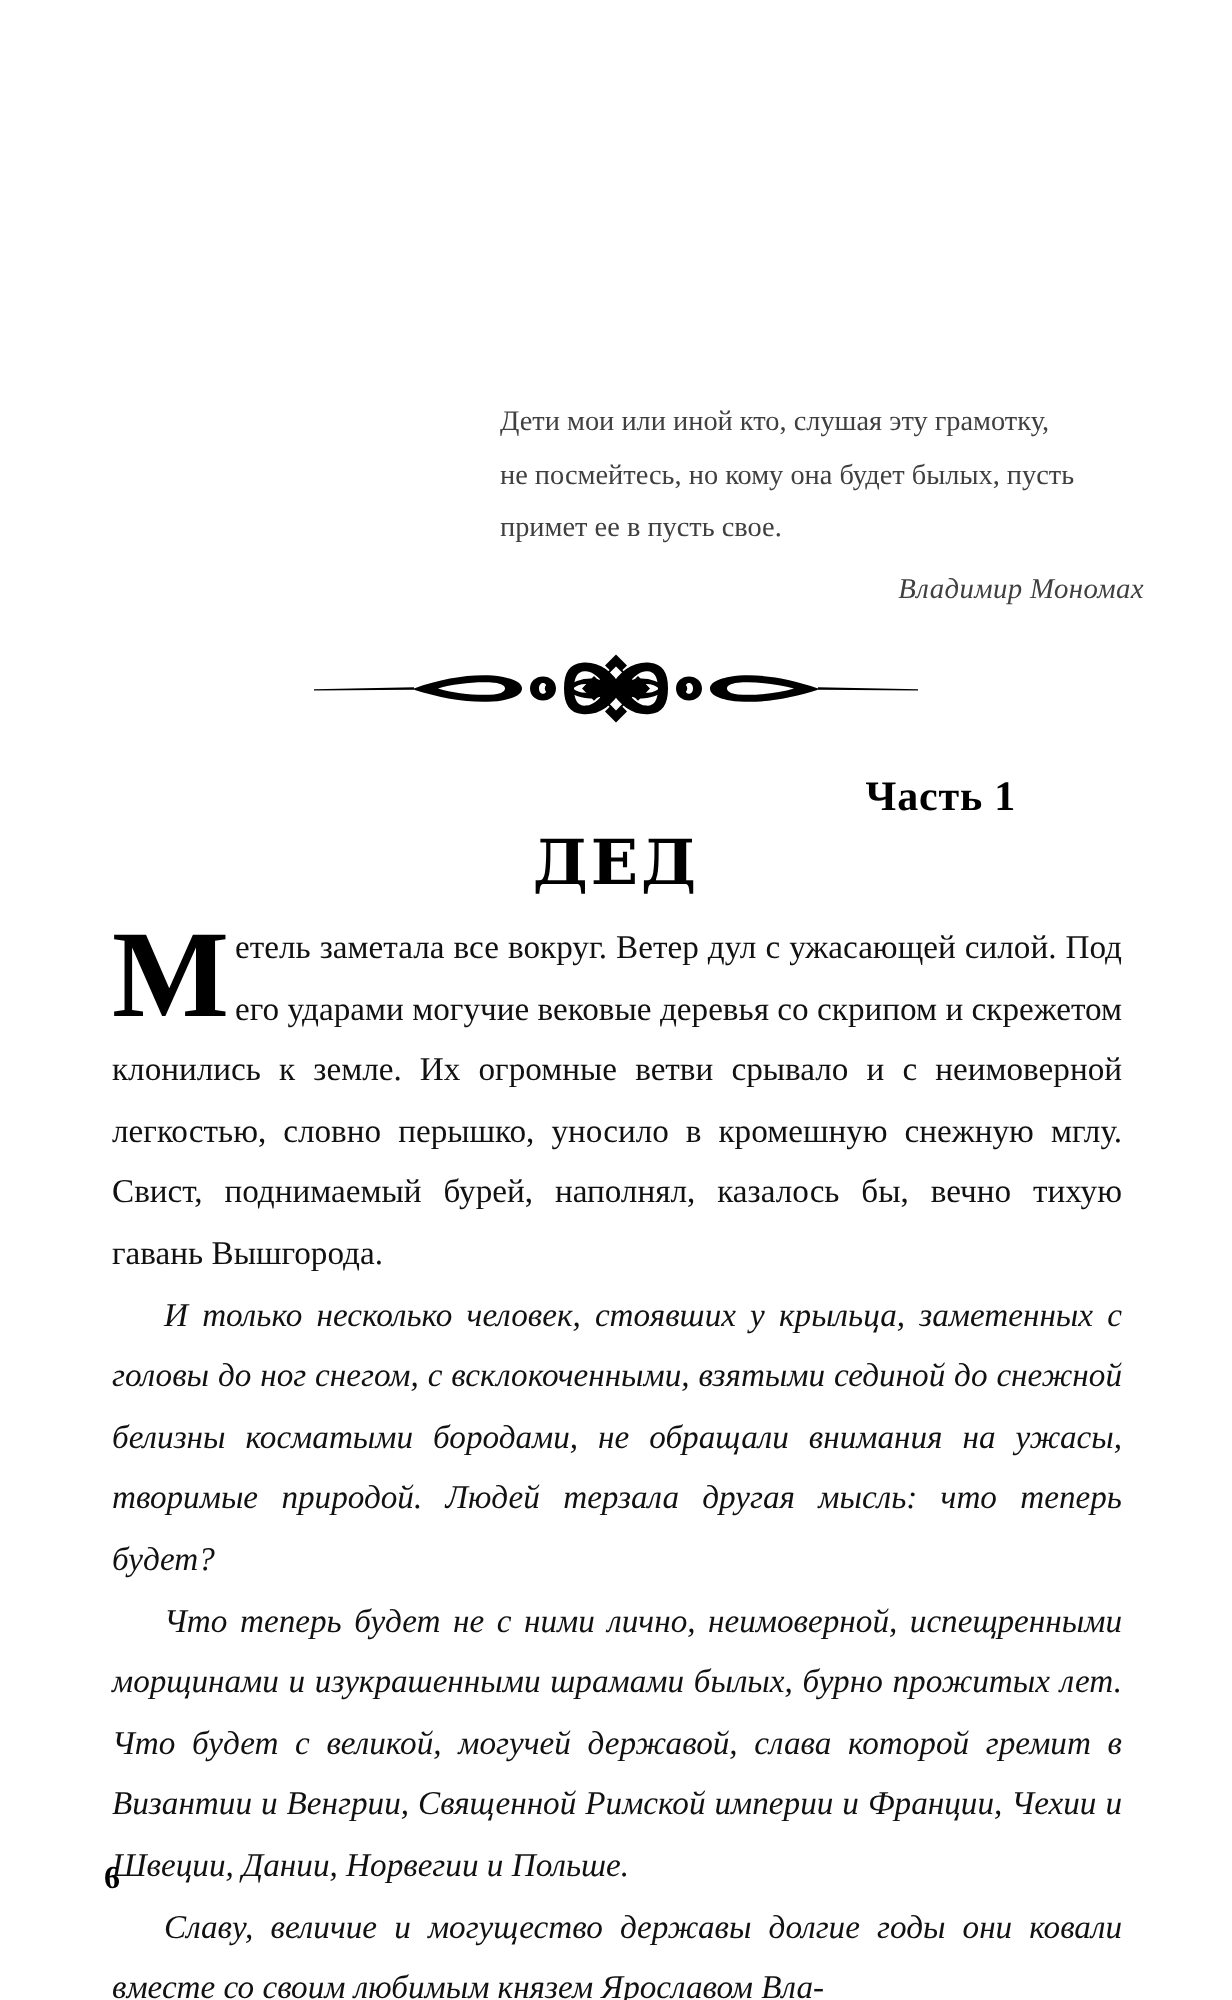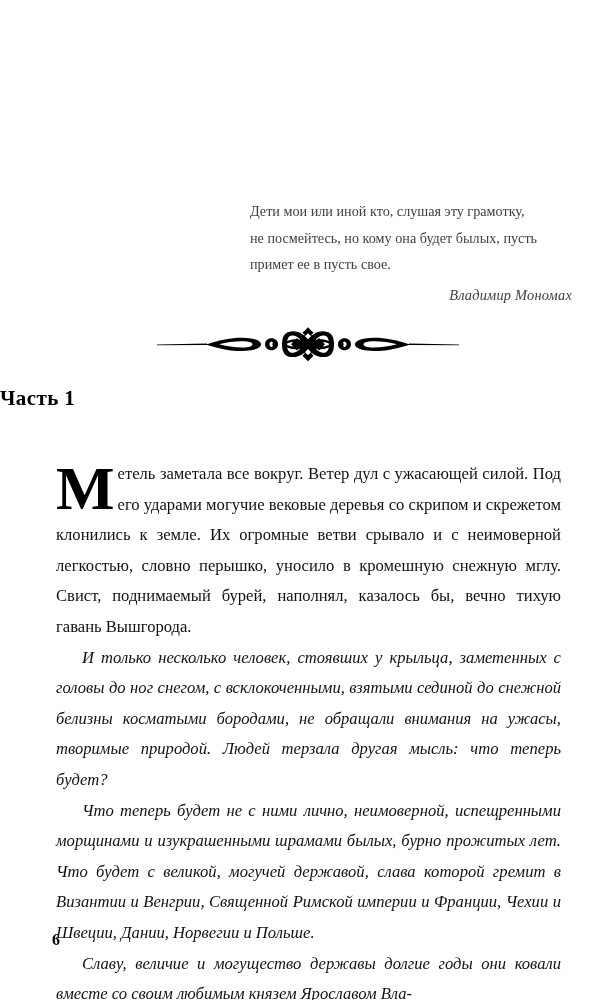--- a/index.html
+++ b/index.html
@@ -52,21 +52,21 @@
     width: 100%;
     height: 100%;
   }
 
   
   .part-title {
     position: absolute;
     left: 0;
     top: 386px;
     width: 508px;
-    text-align: left;
+    text-align: right;
     font-size: 21px;
     font-weight: bold;
     letter-spacing: 0.4px;
     color: #000;
   }
   .chapter-title {
     position: absolute;
     left: 0;
     top: 414px;
     width: 616px;
@@ -191,20 +191,21 @@
                    C179 27.4, 176 31.4, 170 32.0 C162 32.8, 155 28.4, 150 19.2 Z
                    M168 10.6 C164 11.0, 160.5 14.2, 158 19.2 C160.5 24.2, 164 27.4, 168 27.8
                    C172 28.2, 174 25.0, 174 19.2 C174 13.4, 172 10.2, 168 10.6 Z"></path>
           <circle cx="186" cy="19.2" r="2.6"></circle>
         </g>
       </g>
     </svg>
   </div>
 
   <div class="part-title">Часть 1</div>
+  <div class="chapter-title">ДЕД</div>
 
   <div class="body-text">
     <p class="para first"><span class="dropcap">М</span><span>етель заметала все вокруг. Ветер дул с ужасающей силой. Под его ударами могучие вековые деревья со скрипом и скрежетом клонились к земле. Их огромные ветви срывало и с неимоверной легкостью, словно перышко, уносило в кромешную снежную мглу. Свист, поднимаемый бурей, наполнял, казалось бы, вечно тихую гавань Вышгорода.</span></p>
     <p class="para indent">И только несколько человек, стоявших у крыльца, заметенных с головы до ног снегом, с всклокоченными, взятыми сединой до снежной белизны косматыми бородами, не обращали внимания на ужасы, творимые природой. Людей терзала другая мысль: что теперь будет?</p>
     <p class="para indent">Что теперь будет не с ними лично, неимоверной, испещренными морщинами и изукрашенными шрамами былых, бурно прожитых лет. Что будет с великой, могучей державой, слава которой гремит в Византии и Венгрии, Священной Римской империи и Франции, Чехии и Швеции, Дании, Норвегии и Польше.</p>
     <p class="para indent">Славу, величие и могущество державы долгие годы они ковали вместе со своим любимым князем Ярославом Вла-</p>
   </div>
 
   <div class="folio">6</div>
 

